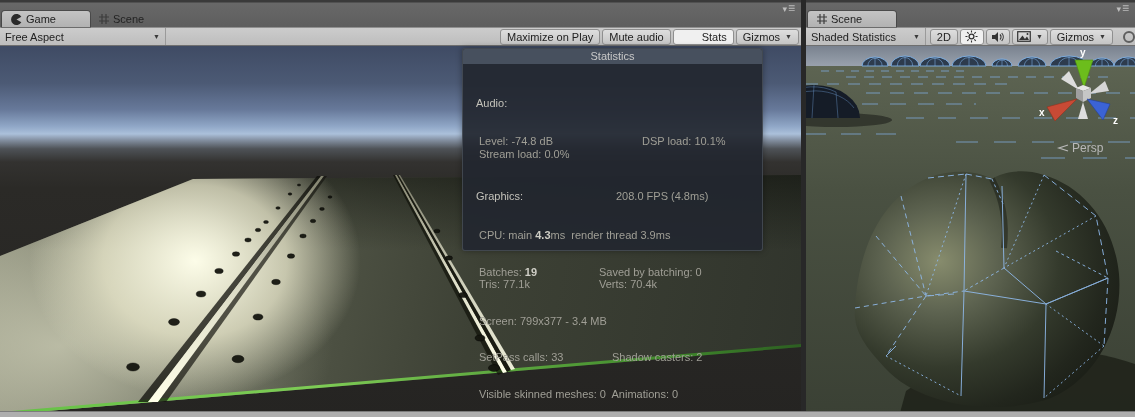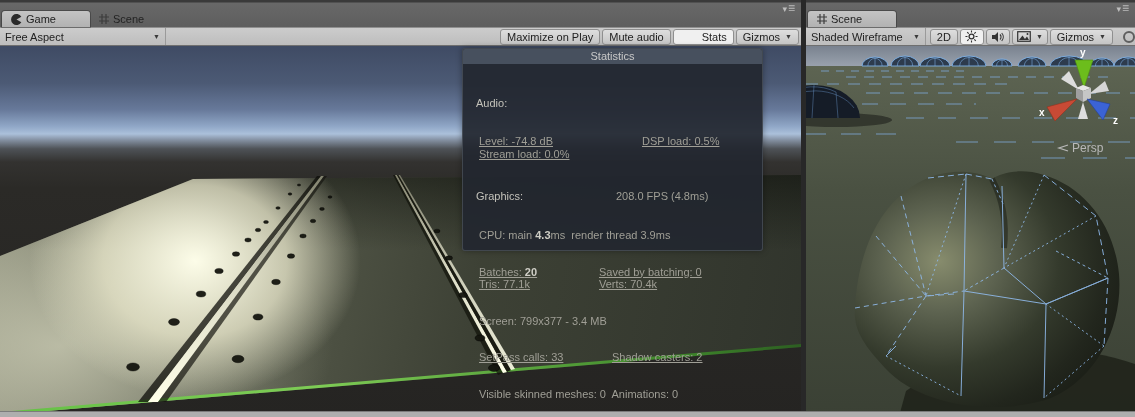--- a/index.html
+++ b/index.html
@@ -48,21 +48,21 @@
   .game-overlay{position:absolute;inset:0;}
 
   
   .scene-view{position:relative;width:329px;height:374px;overflow:hidden;background:#454c3d;}
 
   
   .stats-panel{position:absolute;left:462px;top:48px;width:301px;height:203px;background:rgba(34,39,47,.93);border:1px solid rgba(140,150,160,.28);border-radius:3px;z-index:40;font-size:11px;color:#a09f96;box-shadow:0 0 6px rgba(0,0,0,.35);}
   .stats-title{height:15px;background:rgba(78,87,102,.85);border-radius:2px 2px 0 0;text-align:center;color:#c9c9c9;line-height:15px;font-size:11px;}
   .stats-body{padding:6px 10px 0 13px;white-space:pre-wrap;}
   .s-header{font-weight:normal;color:#c3c2ba;margin:3px 0 2px 0;}
-  .s-grid{display:grid;line-height:12.5px;margin-left:3px;text-decoration:underline;}
+  .s-grid{display:grid;line-height:12.5px;margin-left:3px;}
   .s-grid.audio{grid-template-columns:163px auto;}
   .s-grid.gfx{grid-template-columns:120px auto;}
   .s-grid.gfx2{grid-template-columns:133px auto;}
   .head-row{display:grid;grid-template-columns:140px auto;align-items:end;margin:6px 0 3px 0;}
   .head-row .s-header{margin:0;}
   .s-line{line-height:12.5px;margin-left:3px;}
   .s-line b,.s-grid b{color:#cfcec6;}
 
   .bottom-strip{position:absolute;left:0;bottom:0;width:1135px;height:6px;background:#aeaeae;border-top:1px solid #7c7c7c;}
   .vgap{position:absolute;left:801px;top:0;width:5px;height:411px;background:#282828;}
@@ -166,21 +166,21 @@
         <svg width="10" height="10" viewBox="0 0 10 10">
           <path d="M3 0v10M7 0v10M0 3h10M0 7h10" stroke="#3d3d3d" stroke-width="1.2" fill="none"></path>
         </svg>
         <span>Scene</span>
       </div>
       <div class="panel-menu">▾<span class="bars">≡</span></div>
     </div>
 
     <div class="toolbar">
       <div class="dropdown rendermode">
-        <span>Shaded Wireframe</span>
+        <span>Shaded Statistics</span>
         <span class="caret">▼</span>
       </div>
       <button class="tb-btn" style="margin-left:4px">2D</button>
       <button class="tb-btn icon-btn on">
         <svg width="13" height="13" viewBox="0 0 14 14">
           <circle cx="7" cy="7" r="2.6" fill="none" stroke="#333" stroke-width="1.4"></circle>
           <g stroke="#333" stroke-width="1.2">
             <path d="M7 0.5v2.2M7 11.3v2.2M0.5 7h2.2M11.3 7h2.2M2.4 2.4l1.6 1.6M10 10l1.6 1.6M11.6 2.4 10 4M4 10l-1.6 1.6"></path>
           </g>
         </svg>
@@ -315,30 +315,30 @@
       </svg>
     </div>
   </section>
 
   <div class="stats-panel">
     <div class="stats-title">Statistics</div>
     <div class="stats-body">
       <div class="s-header">Audio:</div>
       <div class="s-grid audio">
         <span>Level: -74.8 dB</span>
-        <span>DSP load: 0.5%</span>
+        <span>DSP load: 10.1%</span>
         <span>Stream load: 0.0%</span>
       </div>
       <div class="head-row">
         <span class="s-header">Graphics:</span>
         <span>208.0 FPS (4.8ms)</span>
       </div>
       <div class="s-line"><span>CPU: main </span><b>4.3</b><span>ms  render thread 3.9ms</span></div>
       <div class="s-grid gfx">
-        <span><span>Batches: </span><b>20</b></span>
+        <span><span>Batches: </span><b>19</b></span>
         <span>Saved by batching: 0</span>
         <span>Tris: 77.1k</span>
         <span>Verts: 70.4k</span>
       </div>
       <div class="s-line">Screen: 799x377 - 3.4 MB</div>
       <div class="s-grid gfx2">
         <span>SetPass calls: 33</span>
         <span>Shadow casters: 2</span>
       </div>
       <div class="s-line">Visible skinned meshes: 0  Animations: 0</div>

